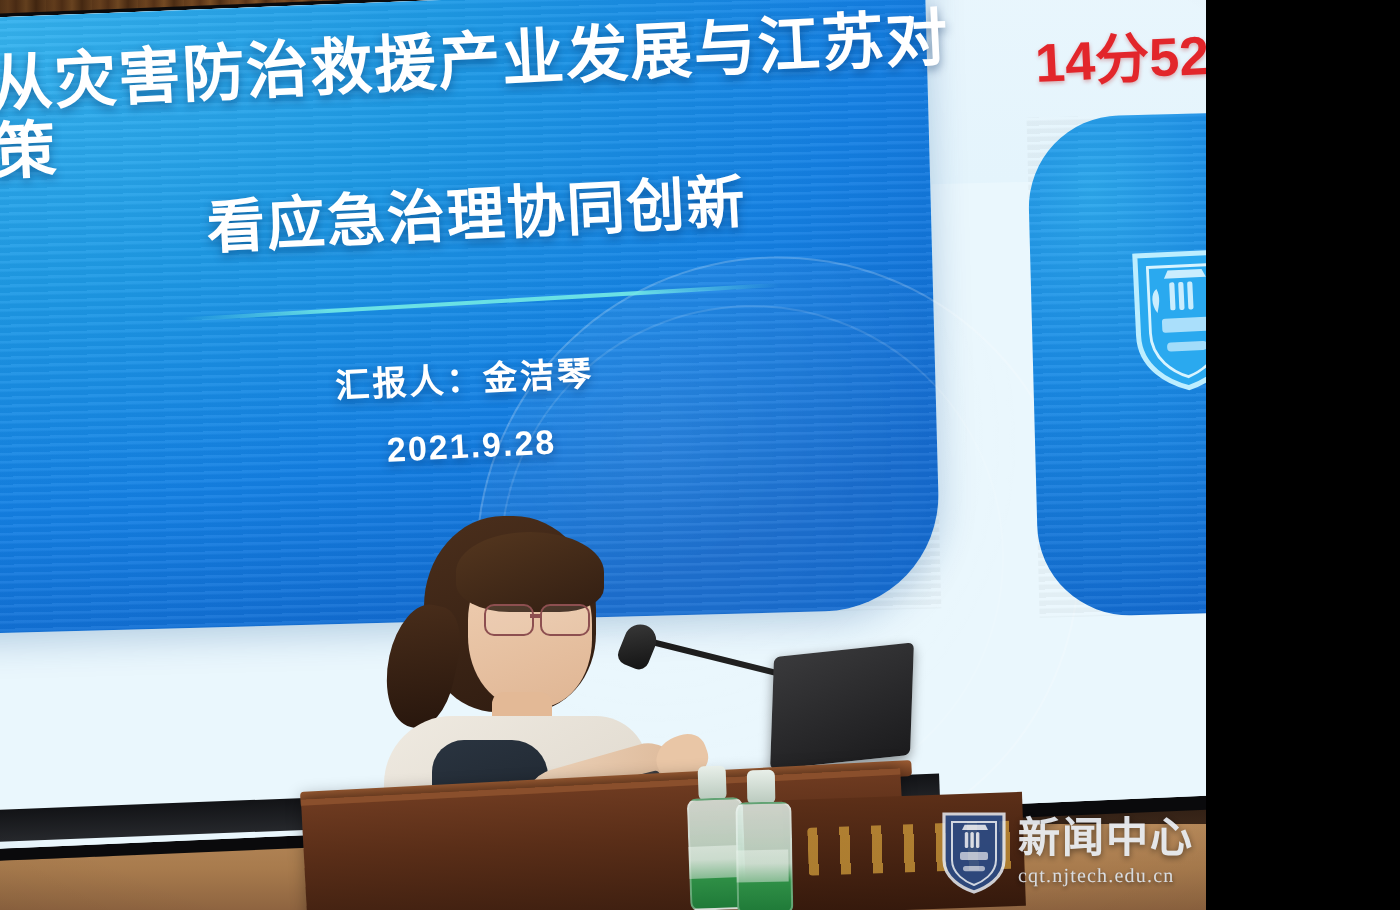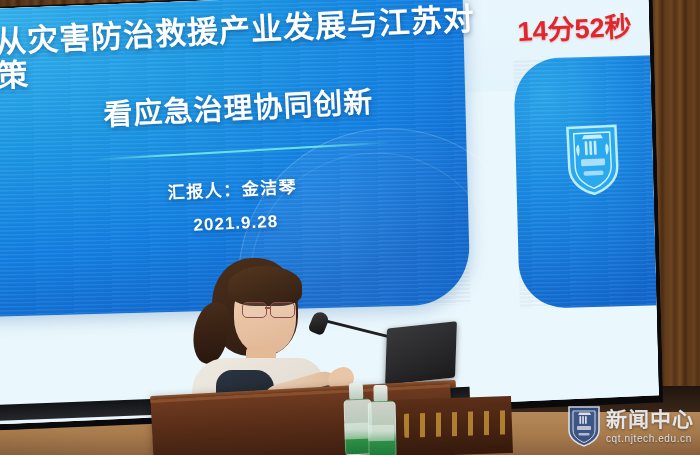--- a/index.html
+++ b/index.html
@@ -1,20 +1,20 @@
 <!DOCTYPE html>
 <html lang="zh-CN"><head>
 <meta charset="utf-8">
 <title>Conference Presentation Photo</title>
 <style>
   html,body{margin:0;padding:0;background:#000;}
   body{font-family:"Liberation Sans","DejaVu Sans",sans-serif;}
 
   #stage{
-    position:relative;width:700px;height:455px;overflow:hidden;
+    position:relative;width:603px;height:455px;overflow:hidden;
     background:#2a1a10;
   }
 
   
   .wood-wall{
     position:absolute;left:0;top:0;width:700px;height:400px;
     background:
       repeating-linear-gradient(90deg,
         #7a4a22 0px,#8b5628 4px,#6d3f1d 8px,#935e2c 13px,#5f3718 18px,#855327 23px),
       linear-gradient(180deg,#8a5526,#5d3417);
@@ -287,20 +287,21 @@
   }
   .wm-shield{width:34px;height:42px;flex:none;}
   .wm-text{display:flex;flex-direction:column;line-height:1;}
   .wm-title{
     font-size:21px;font-weight:bold;color:#e9eef4;letter-spacing:1px;
     text-shadow:0 1px 3px rgba(0,0,0,.5);
   }
   .wm-url{
     font-size:10px;color:#dde4ec;letter-spacing:.6px;margin-top:4px;
     text-shadow:0 1px 2px rgba(0,0,0,.55);
+    font-family:Liberation Serif, serif;
   }
 
   .vignette{
     position:absolute;inset:0;pointer-events:none;
     background:radial-gradient(130% 110% at 50% 45%,rgba(0,0,0,0) 55%,rgba(0,0,0,.28) 100%);
   }
 </style>
 </head>
 <body>
 

